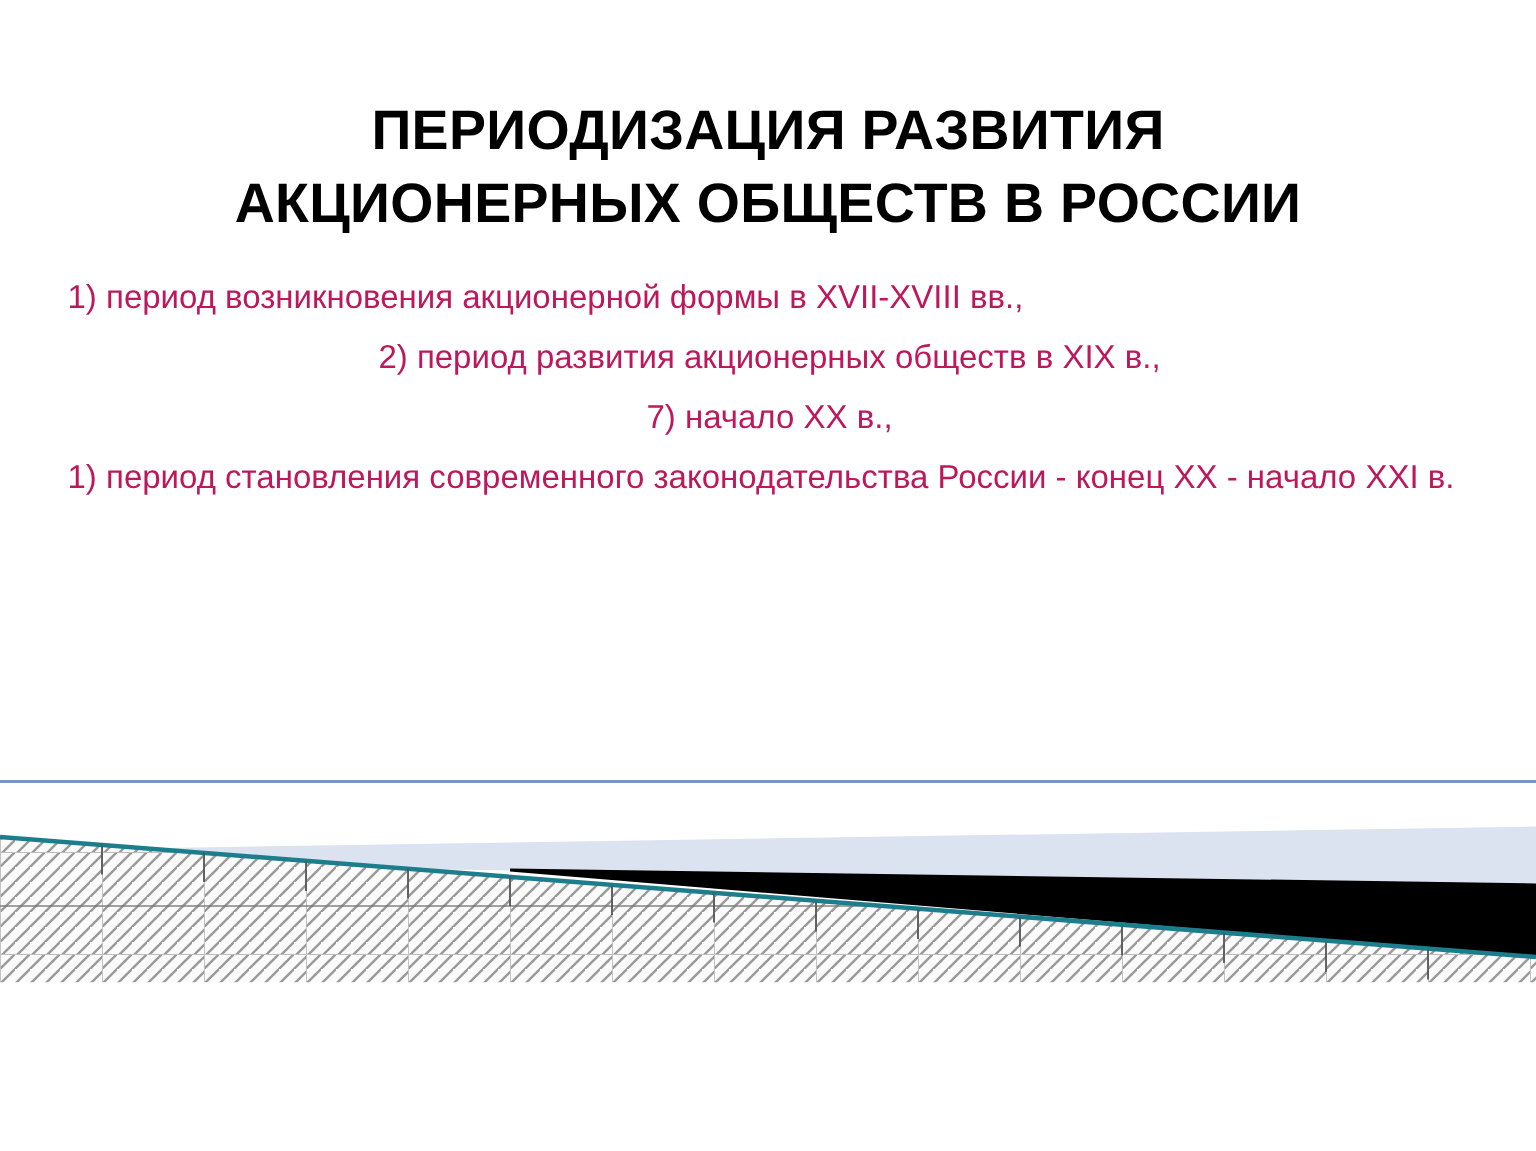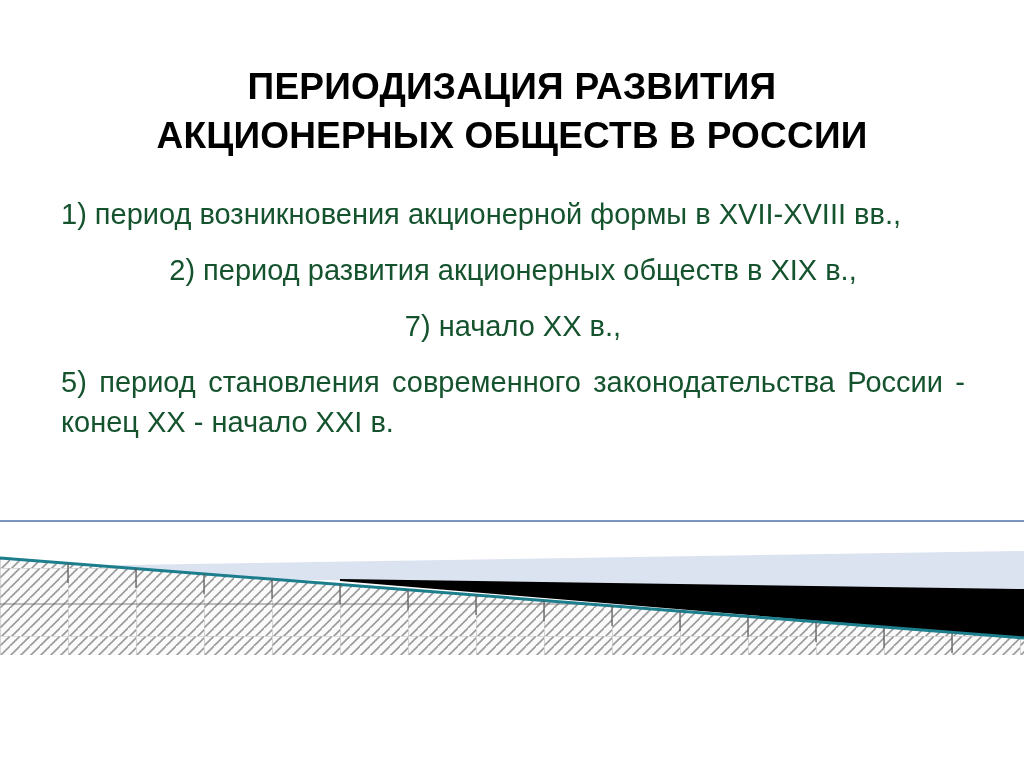--- a/index.html
+++ b/index.html
@@ -35,24 +35,24 @@
   }
 
   
   #body-list {
     position: absolute;
     left: 45px;
     top: 178px;
     width: 936px;
   }
   .body-item {
-    font-size: 29px;
+    font-size: 22px;
     line-height: 40px;
-    color: #14532d;
-    margin: 16px;
+    color: #be185d;
+    margin: 0;
     padding: 0;
   }
   .body-item.justified {
     text-align: justify;
     text-justify: inter-word;
   }
   .body-item.plain {
     text-align: center;
   }
 
@@ -87,21 +87,21 @@
 
 <div id="slide">
 
   <h1 id="slide-title">ПЕРИОДИЗАЦИЯ РАЗВИТИЯ
 АКЦИОНЕРНЫХ ОБЩЕСТВ В РОССИИ</h1>
 
   <div id="body-list">
     <p class="body-item justified">1) период возникновения акционерной формы в XVII-XVIII вв.,</p>
     <p class="body-item plain">2) период развития акционерных обществ в XIX в.,</p>
     <p class="body-item plain">7) начало XX в.,</p>
-    <p class="body-item justified">5) период становления современного законодательства России - конец XX - начало XXI в.</p>
+    <p class="body-item justified">1) период становления современного законодательства России - конец XX - начало XXI в.</p>
   </div>
 
   <div id="decor">
     <div id="decor-separator"></div>
 
     <svg id="decor-svg" viewBox="0 0 1024 262" preserveAspectRatio="none">
       <defs>
         <pattern id="hatchPattern" width="10" height="10" patternUnits="userSpaceOnUse">
           <rect width="10" height="10" fill="#fbfbfb"></rect>
           <path d="M -2,12 L 12,-2" stroke="#9a9a9a" stroke-width="1.6"></path>

